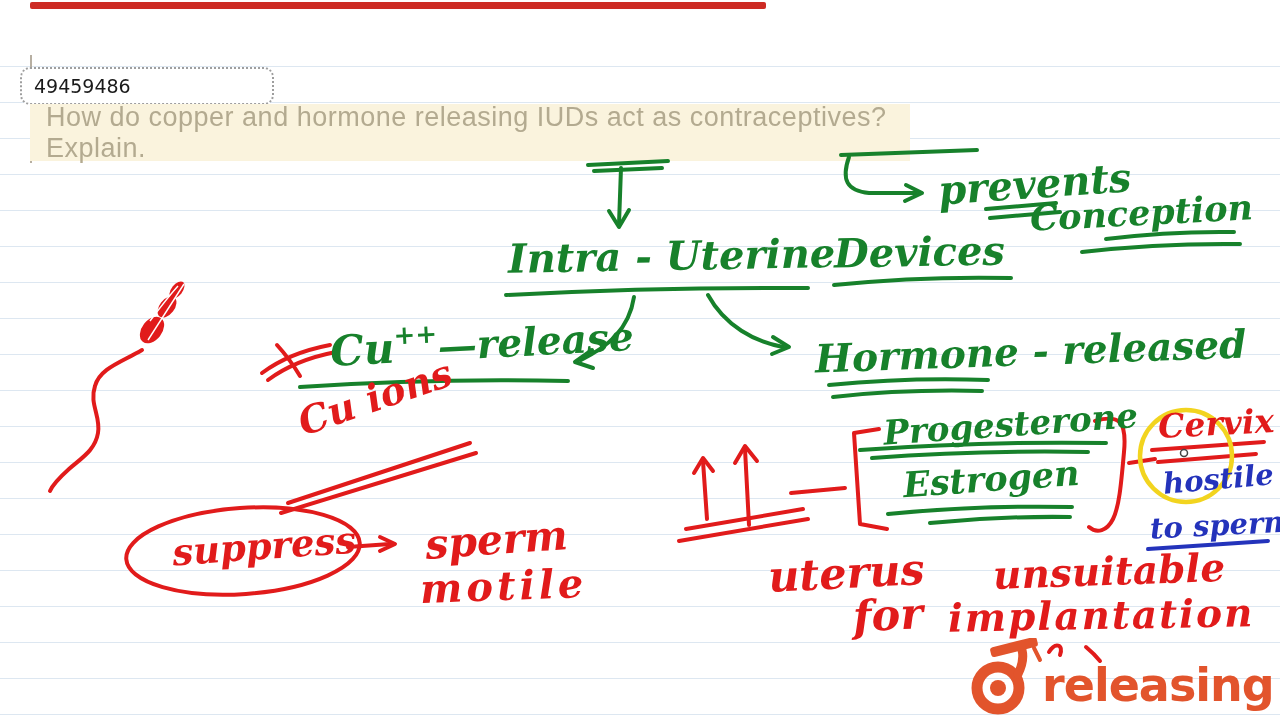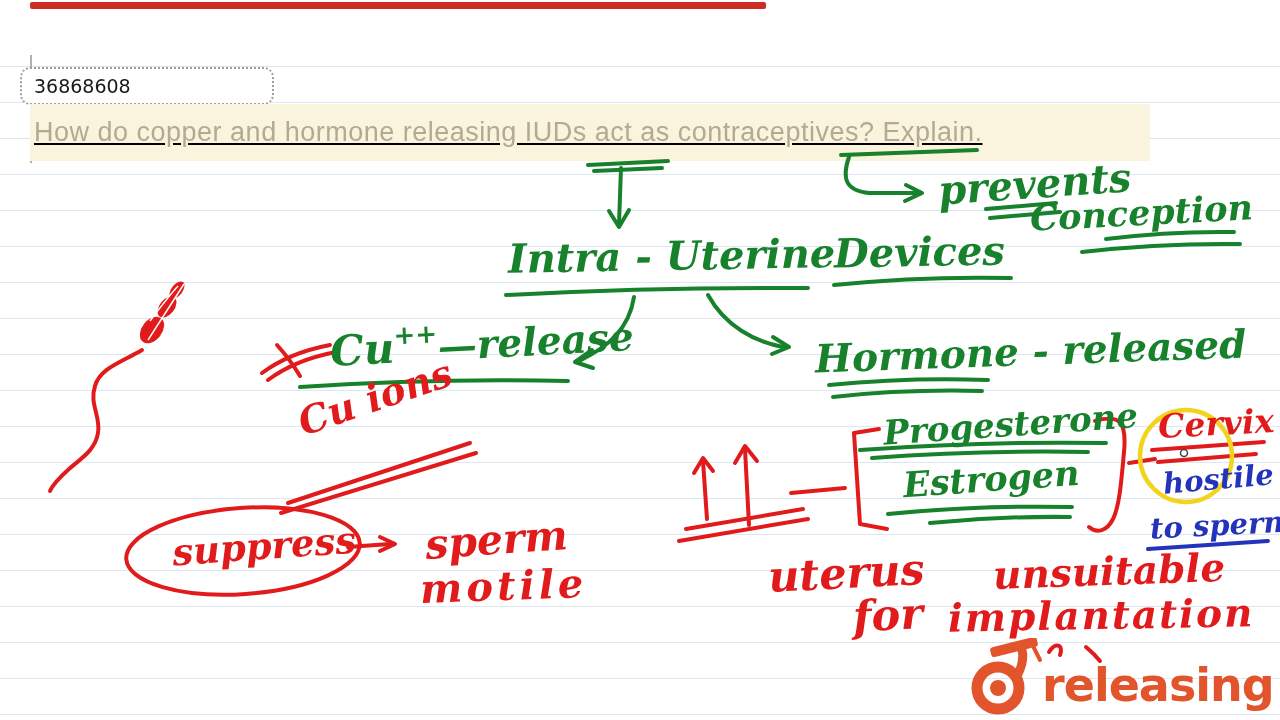--- a/index.html
+++ b/index.html
@@ -11,22 +11,22 @@
   body{width:1280px;height:720px;position:relative;background:#ffffff;overflow:hidden;
        font-family:"Liberation Sans",sans-serif;}
   .lines{position:absolute;left:0;top:66px;width:1280px;height:654px;
     background-image:linear-gradient(var(--rule) 0 1.5px, transparent 1.5px);
     background-size:100% 36px;}
   .marginline{position:absolute;left:30px;top:55px;width:1.5px;height:108px;background:var(--margin);}
   .topbar{position:absolute;left:30px;top:2px;width:736px;height:7px;background:var(--topbar);border-radius:2px;}
   .chip{position:absolute;left:20px;top:67px;width:238px;height:34px;background:#fff;
     border:2px dotted var(--chipborder);border-radius:10px;display:flex;align-items:center;
     padding-left:12px;font-size:19px;color:#1a1a1a;font-family:"DejaVu Sans",sans-serif;}
-  .banner{position:absolute;left:30px;top:104px;width:1120px;height:57px;background:var(--cream);
-    display:flex;align-items:center;padding-left:4px;box-sizing:border-box;text-decoration:underline;}
+  .banner{position:absolute;left:30px;top:104px;width:880px;height:57px;background:var(--cream);
+    display:flex;align-items:center;padding-left:16px;box-sizing:border-box;}
   .banner .q{font-size:27px;color:var(--qtext);letter-spacing:.5px;}
   svg.overlay{position:absolute;left:0;top:0;width:1280px;height:720px;}
   .g{stroke:var(--green);stroke-width:4;fill:none;stroke-linecap:round;stroke-linejoin:round;}
   .r{stroke:var(--red);stroke-width:4;fill:none;stroke-linecap:round;stroke-linejoin:round;}
   .rf{fill:var(--red);stroke:none;}
   .b{stroke:var(--blue);stroke-width:4;fill:none;stroke-linecap:round;}
   .y{stroke:var(--yellow);stroke-width:4.5;fill:none;}
   .w{stroke:#fff;stroke-width:1.4;fill:none;}
   .hw{position:absolute;font-family:"DejaVu Serif",serif;font-style:italic;font-weight:bold;white-space:nowrap;}
   .green{color:var(--green);} .redc{color:var(--red);} .bluec{color:var(--blue);}
@@ -55,21 +55,21 @@
     color:var(--orange);font-family:"DejaVu Sans",sans-serif;letter-spacing:-1px;}
 </style>
 </head>
 <body>
 
 <div class="lines"></div>
 <div class="marginline"></div>
 <div class="topbar"></div>
 
 <div class="chip">
-  <span>36868608</span>
+  <span>49459486</span>
 </div>
 
 <div class="banner">
   <span class="q">How do copper and hormone releasing IUDs act as contraceptives? Explain.</span>
 </div>
 
 <svg class="overlay" viewBox="0 0 1280 720">
 
   <path class="g" d="M588,165 L668,161"></path>
   <path class="g" d="M594,171 L662,168"></path>

